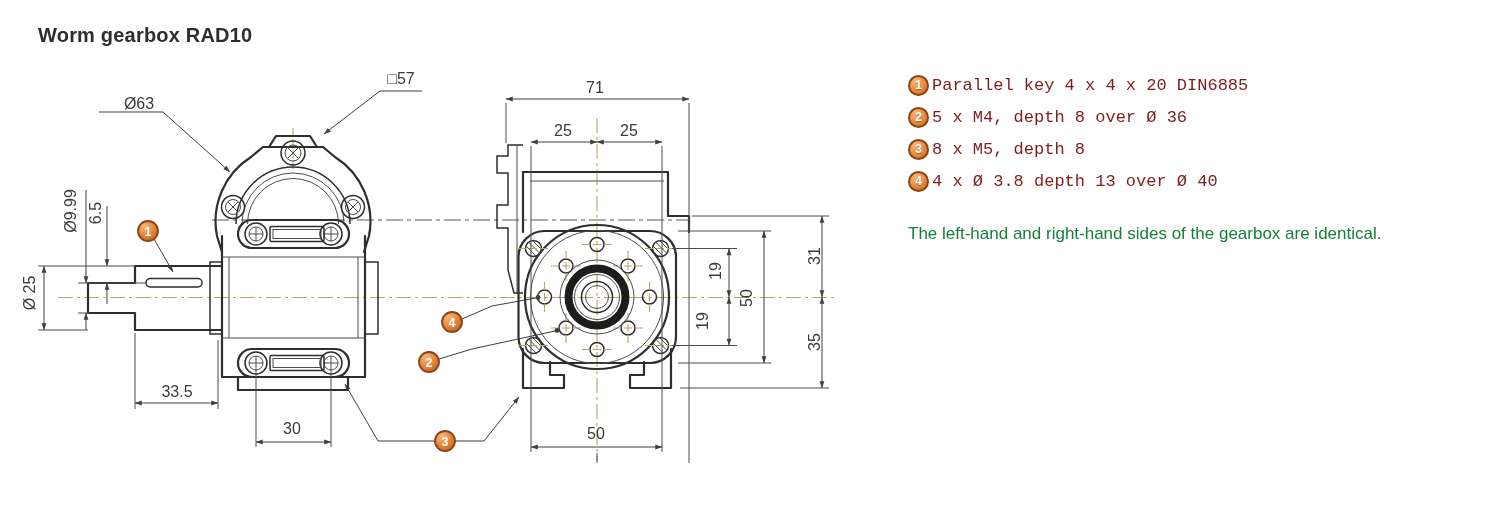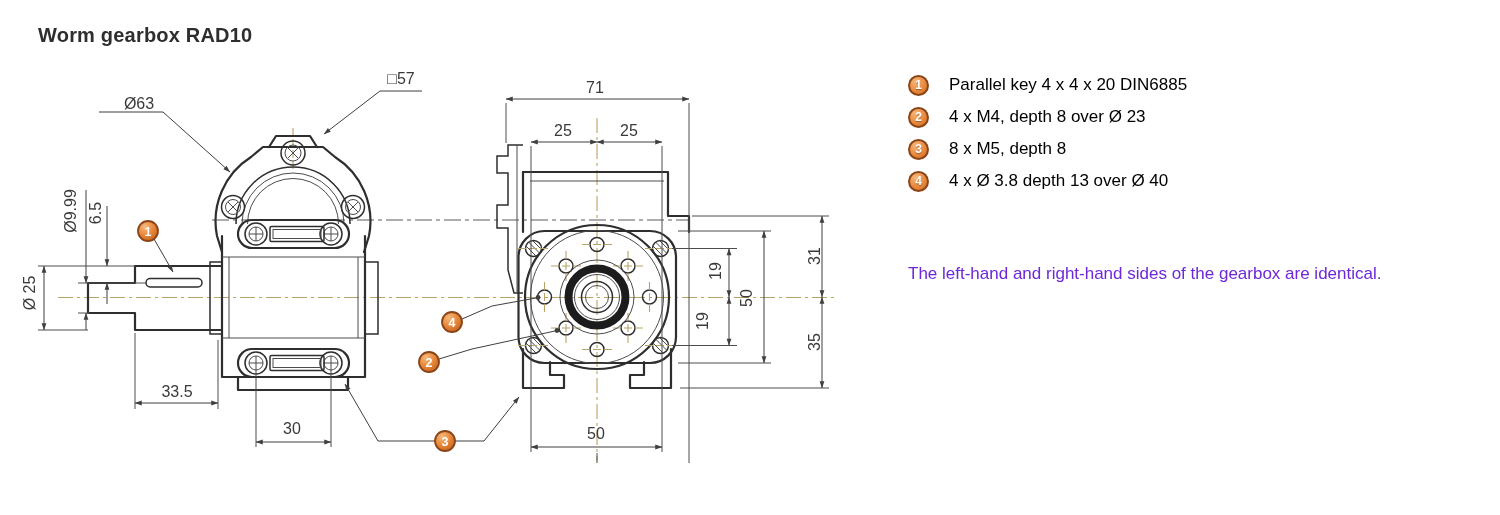--- a/index.html
+++ b/index.html
@@ -9,22 +9,22 @@
               color:#2e2e2e;letter-spacing:.2px;}
   #drawing-svg{position:absolute;left:0;top:0;}
   
   #legend{position:absolute;left:908px;top:69px;}
   .legend-row{display:flex;align-items:center;height:32px;}
   .orb{display:inline-block;width:21px;height:21px;border-radius:50%;
        background:radial-gradient(circle at 35% 28%,#f6b97d 0%,#e8893c 55%,#c86a22 100%);
        border:2px solid #8a4418;box-sizing:border-box;color:#fff;font-size:12px;font-weight:bold;
        text-align:center;line-height:17px;flex:0 0 auto;
        text-shadow:0 1px 1px rgba(110,45,0,.55);}
-  .legend-text{margin-left:20px;font-size:17px;color:#000000;}
-  #legend-note{position:absolute;left:908px;top:224px;font-size:17px;color:#6d28d9;margin-top:40px;}
+  .legend-text{margin-left:3px;font-size:17px;color:#7f1d1d;font-family:Liberation Mono, monospace;}
+  #legend-note{position:absolute;left:908px;top:224px;font-size:17px;color:#15803d;}
   
   .thick{stroke:#2e2e2e;stroke-width:2.2;fill:none;stroke-linejoin:round;stroke-linecap:round;}
   .med{stroke:#2e2e2e;stroke-width:1.5;fill:none;}
   .thin{stroke:#4c4c4c;stroke-width:1;fill:none;}
   .dim{stroke:#3f3f3f;stroke-width:1;fill:none;}
   .cl{stroke:#b9a468;stroke-width:1.1;fill:none;stroke-dasharray:15 4 3 4;}
   .cls{stroke:#b9a468;stroke-width:1.1;fill:none;stroke-dasharray:8 3;}
   .cld{stroke:#5b5b5b;stroke-width:1;fill:none;stroke-dasharray:17 4 4 4;}
   .dimtxt{font-family:"Liberation Sans",sans-serif;font-size:16px;fill:#3a3a3a;}
   .orbnum{font-family:"Liberation Sans",sans-serif;font-size:12.5px;font-weight:bold;fill:#ffffff;}
@@ -313,21 +313,21 @@
     </g>
   </svg>
 
   <div id="legend">
     <div class="legend-row">
       <span class="orb">1</span>
       <span class="legend-text">Parallel key 4 x 4 x 20 DIN6885</span>
     </div>
     <div class="legend-row">
       <span class="orb">2</span>
-      <span class="legend-text">4 x M4, depth 8 over Ø 23</span>
+      <span class="legend-text">5 x M4, depth 8 over Ø 36</span>
     </div>
     <div class="legend-row">
       <span class="orb">3</span>
       <span class="legend-text">8 x M5, depth 8</span>
     </div>
     <div class="legend-row">
       <span class="orb">4</span>
       <span class="legend-text">4 x Ø 3.8 depth 13 over Ø 40</span>
     </div>
   </div>

